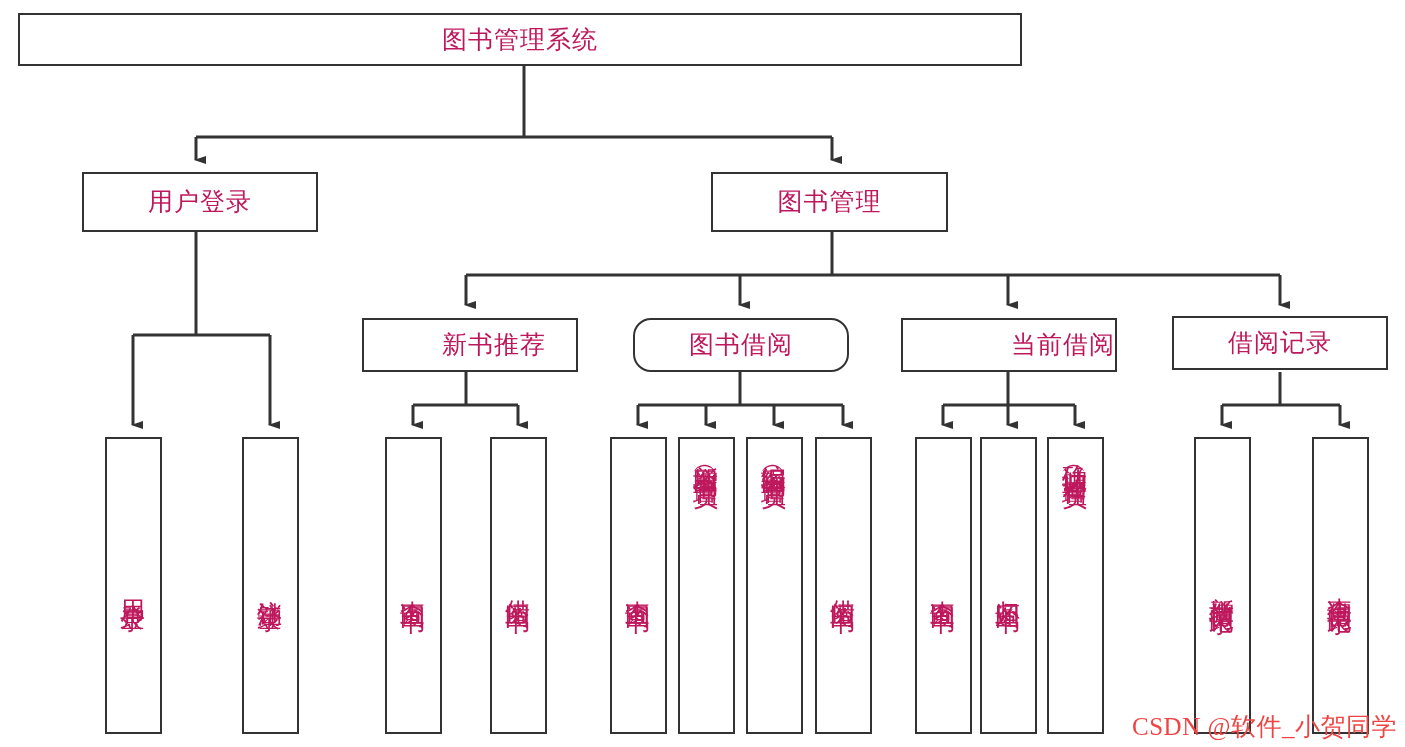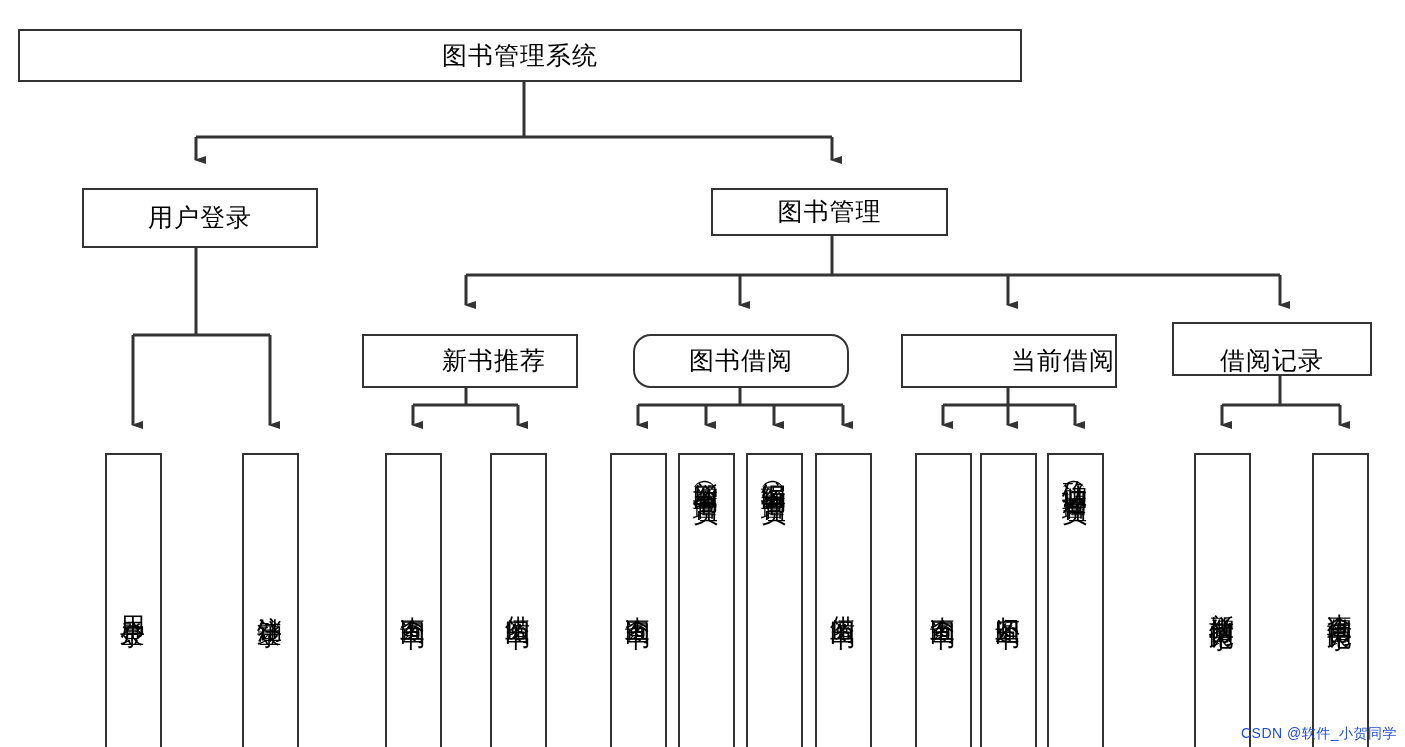--- a/index.html
+++ b/index.html
@@ -26,22 +26,21 @@
     pointer-events: none;
   }
   .node {
     position: absolute;
     box-sizing: border-box;
     border: 2.5px solid #333333;
     background: #ffffff;
     display: flex;
     align-items: center;
     justify-content: center;
-    color: #000000;
-    margin-top: 16px;
+    color: #be185d;
   }
   .node.horiz {
     font-size: 25px;
     letter-spacing: 1px;
     line-height: 1.1;
   }
   .node.vert {
     writing-mode: vertical-rl;
     text-orientation: upright;
     font-size: 25px;
@@ -54,24 +53,25 @@
     justify-content: flex-start;
   }
   .label {
     white-space: pre;
     display: block;
   }
   .watermark {
     position: absolute;
     right: 8px;
     bottom: 4px;
-    font-size: 14px;
-    color: #1d4ed8;
+    font-size: 25px;
+    color: #ef4444;
     letter-spacing: 0.5px;
     white-space: nowrap;
+    font-family: Liberation Serif, serif;
   }
 </style>
 </head>
 <body>
 
 <div id="canvas">
 
   <svg class="edges" viewBox="0 0 1405 747">
     <defs>
       <marker id="arrow" markerWidth="10" markerHeight="12" refX="4" refY="10" orient="auto" markerUnits="userSpaceOnUse">
@@ -122,34 +122,34 @@
     </g>
   </svg>
 
   <div class="node horiz" style="left:18px; top:13px; width:1004px; height:53px;">
     <span class="label">图书管理系统</span>
   </div>
 
   <div class="node horiz" style="left:82px; top:172px; width:236px; height:60px;">
     <span class="label">用户登录</span>
   </div>
-  <div class="node horiz" style="left:711px; top:172px; width:237px; height:48px;">
+  <div class="node horiz" style="left:711px; top:172px; width:237px; height:60px;">
     <span class="label">图书管理</span>
   </div>
 
   <div class="node horiz" style="left:362px; top:318px; width:216px; height:54px;padding-left:48px;">
     <span class="label">新书推荐</span>
   </div>
   <div class="node horiz" style="left:633px; top:318px; width:216px; height:54px;border-radius:18px;">
     <span class="label">图书借阅</span>
   </div>
   <div class="node horiz" style="left:901px; top:318px; width:216px; height:54px;justify-content:flex-end;">
     <span class="label">当前借阅</span>
   </div>
-  <div class="node horiz" style="left:1172px; top:306px; width:200px; height:54px;align-items:flex-end;">
+  <div class="node horiz" style="left:1172px; top:316px; width:216px; height:54px;">
     <span class="label">借阅记录</span>
   </div>
 
   <div class="node vert" style="left:105px; top:437px; width:57px; height:297px;">
     <span class="label">用户登录</span>
   </div>
   <div class="node vert" style="left:242px; top:437px; width:57px; height:297px;">
     <span class="label">注销登录</span>
   </div>
 

